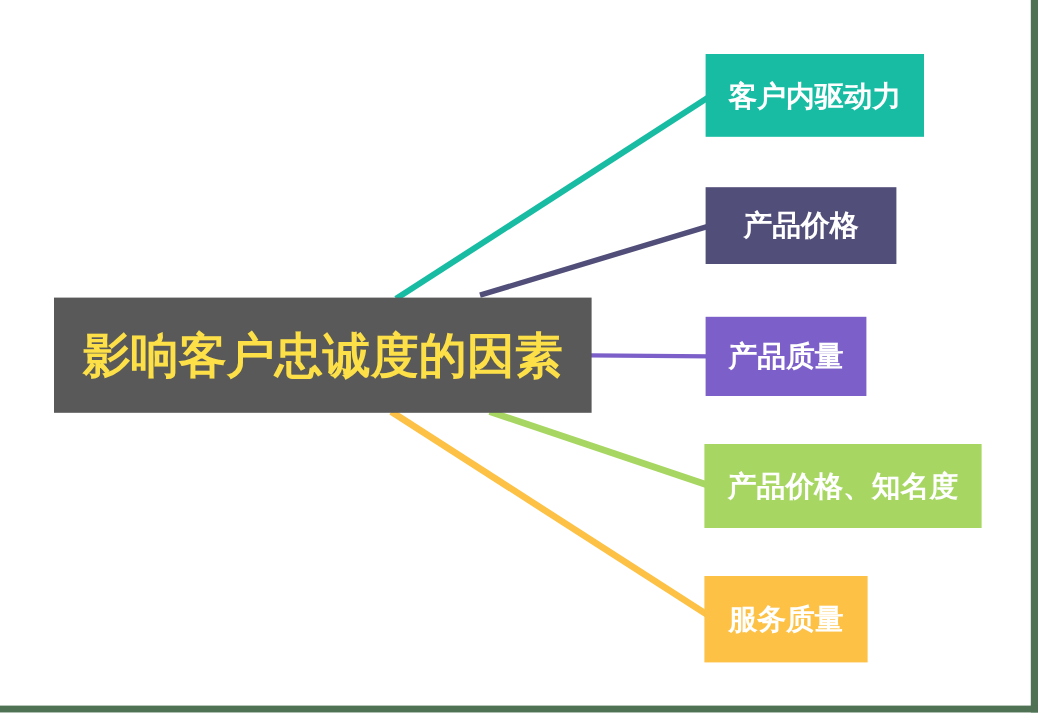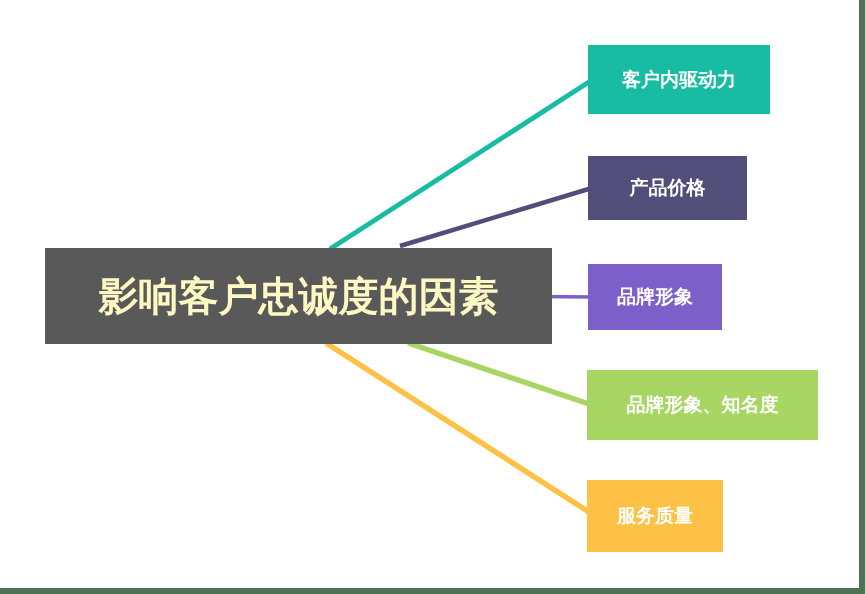--- a/index.html
+++ b/index.html
@@ -37,37 +37,37 @@
     font-weight: bold;
     box-sizing: border-box;
     white-space: nowrap;
     cursor: default;
   }
   .root-node {
     font-size: 40px;
     letter-spacing: 0px;
   }
   .branch-node {
-    font-size: 19px;
+    font-size: 24px;
   }
 </style>
 </head>
 <body>
 
 <div class="canvas">
   <svg class="links" xmlns="http://www.w3.org/2000/svg" viewBox="0 0 865 594">
       <line x1="330" y1="249" x2="592" y2="80" stroke="#17BCA3" stroke-width="5" stroke-linecap="butt"></line>
       <line x1="400" y1="246" x2="592" y2="188" stroke="#514E79" stroke-width="4.5" stroke-linecap="butt"></line>
       <line x1="466" y1="296" x2="592" y2="297" stroke="#7C5FC9" stroke-width="3.5" stroke-linecap="butt"></line>
       <line x1="408" y1="343" x2="592" y2="405" stroke="#A7D762" stroke-width="5.5" stroke-linecap="butt"></line>
       <line x1="326" y1="343" x2="592" y2="514" stroke="#FCC145" stroke-width="5.5" stroke-linecap="butt"></line>
     </svg>
-  <div class="node root-node" id="root-node" style="left: 45px; top: 248px; width: 507px; height: 96px; background: rgb(89, 89, 89); color: #fef9c3;">影响客户忠诚度的因素</div>
+  <div class="node root-node" id="root-node" style="left: 45px; top: 248px; width: 448px; height: 96px; background: rgb(89, 89, 89); color: #fde047;">影响客户忠诚度的因素</div>
   <div id="branches-container">
       <div class="node branch-node" style="left: 588px; top: 45px; width: 182px; height: 69px; background: rgb(23, 188, 163);">客户内驱动力</div>
       <div class="node branch-node" style="left: 588px; top: 156px; width: 159px; height: 64px; background: rgb(81, 78, 121);">产品价格</div>
-      <div class="node branch-node" style="left: 588px; top: 264px; width: 134px; height: 66px; background: rgb(124, 95, 201);">品牌形象</div>
-      <div class="node branch-node" style="left: 587px; top: 370px; width: 231px; height: 70px; background: rgb(167, 215, 98);">品牌形象、知名度</div>
+      <div class="node branch-node" style="left: 588px; top: 264px; width: 134px; height: 66px; background: rgb(124, 95, 201);">产品质量</div>
+      <div class="node branch-node" style="left: 587px; top: 370px; width: 231px; height: 70px; background: rgb(167, 215, 98);">产品价格、知名度</div>
       <div class="node branch-node" style="left: 587px; top: 480px; width: 136px; height: 72px; background: rgb(252, 193, 69);">服务质量</div>
     </div>
   <div class="frame-right"></div>
   <div class="frame-bottom"></div>
 </div>
 
 </body></html>

